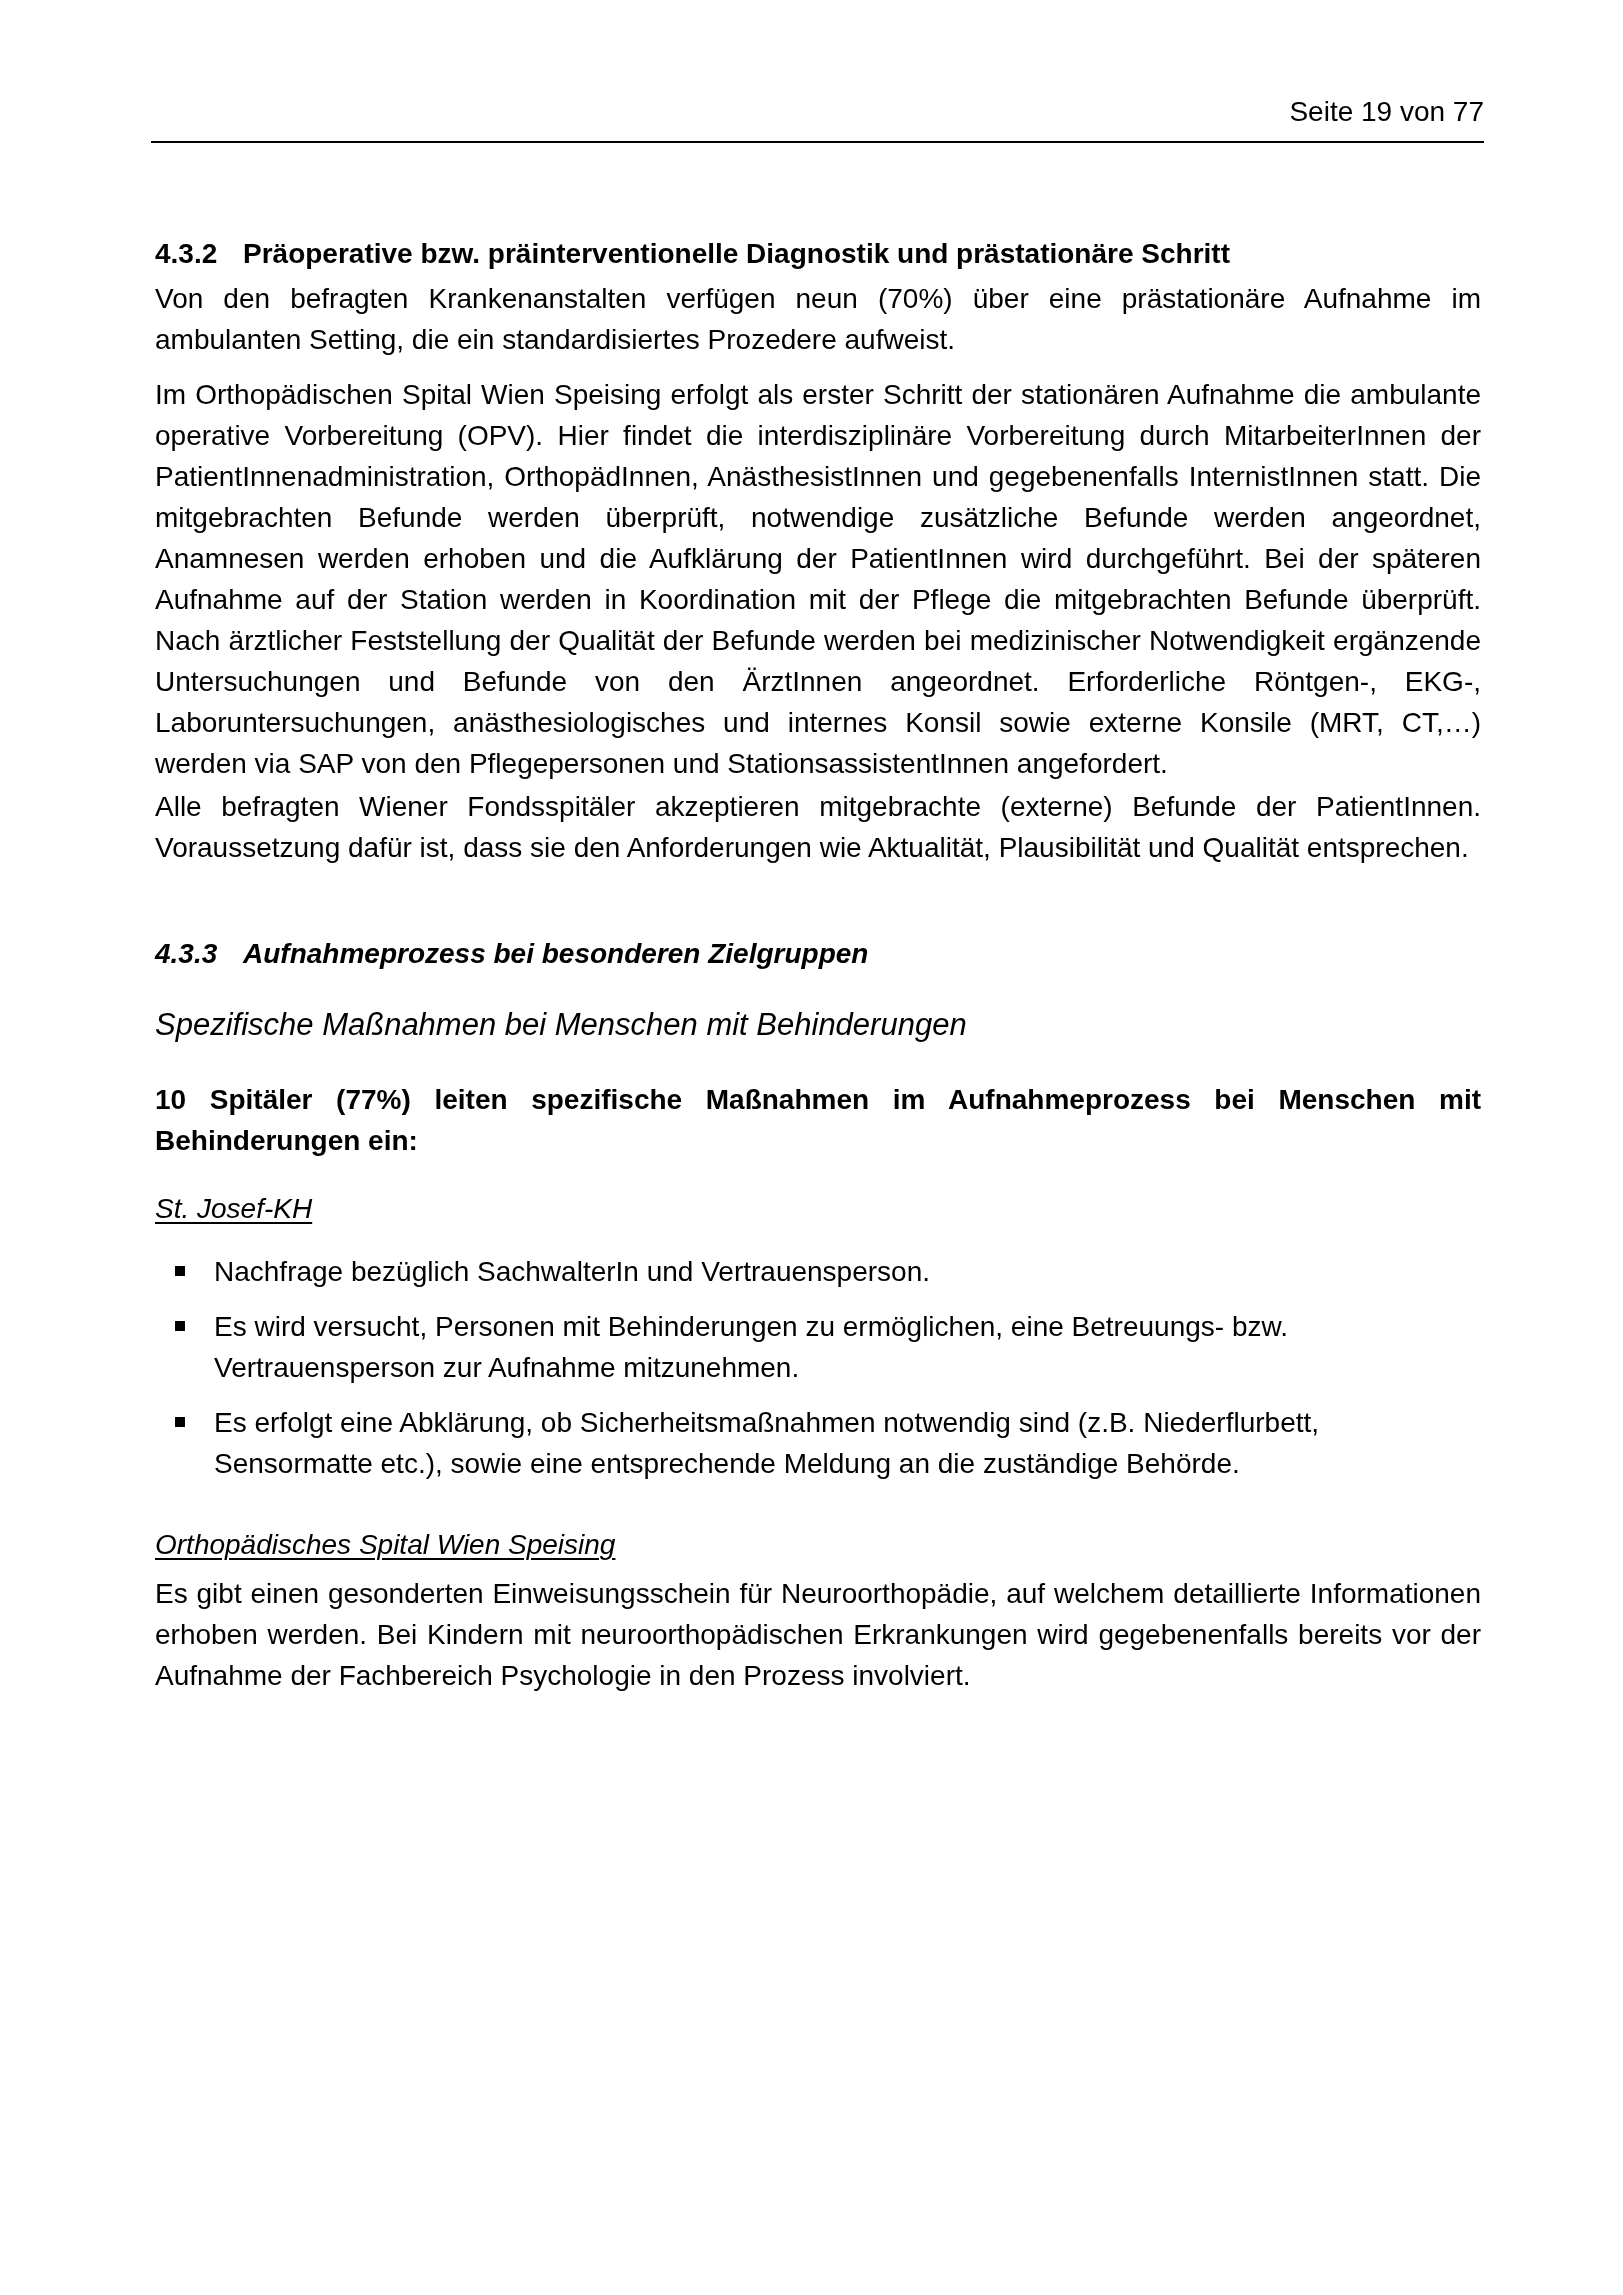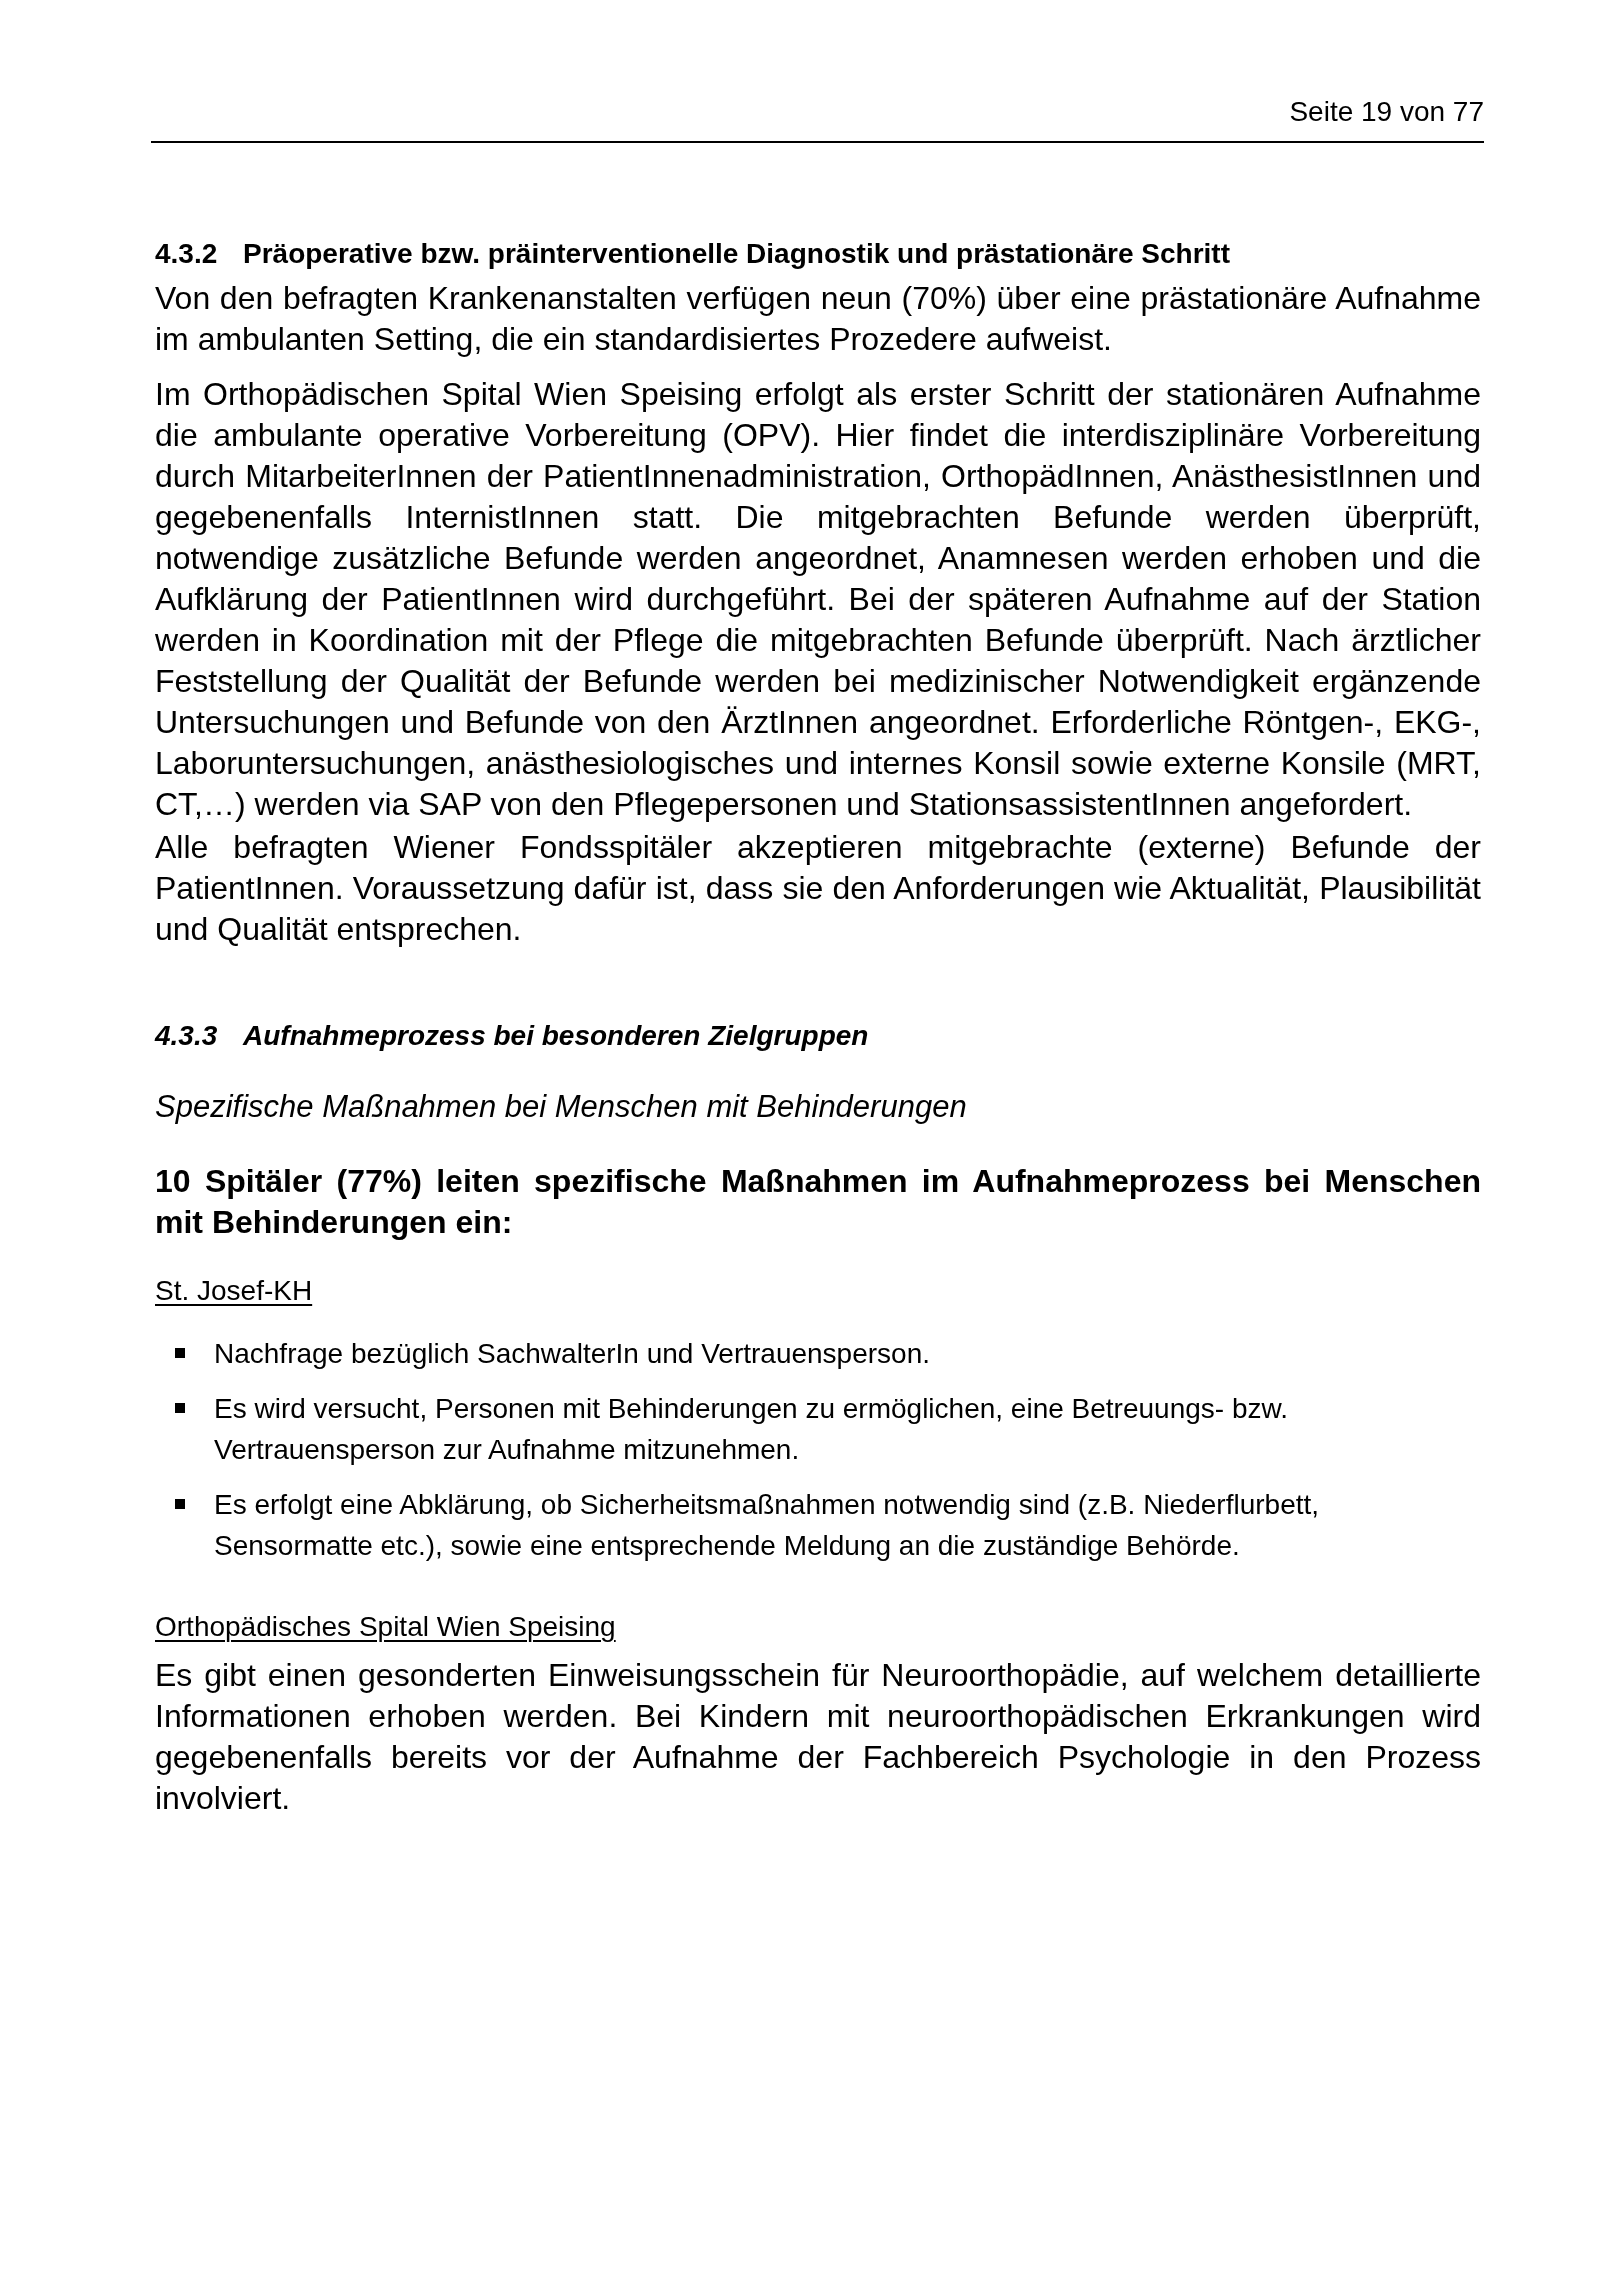--- a/index.html
+++ b/index.html
@@ -42,21 +42,21 @@
     line-height: 34px;
     margin: 0;
     white-space: nowrap;
   }
   .h3 .num {
     display: inline-block;
     width: 88px;
   }
   p {
     margin: 0;
-    font-size: 32px;
+    font-size: 28px;
     line-height: 41px;
     text-align: justify;
   }
   .sec1-title { margin-bottom: 6.5px; }
   .p1 { margin-bottom: 14px; }
   .p2 { margin-bottom: 2px; }
   .p3 { margin-bottom: 69px; }
   .sec2-title { margin-bottom: 37px; font-style: italic; }
   .subtitle-italic {
     font-style: italic;
@@ -64,20 +64,21 @@
     line-height: 34px;
     margin-bottom: 37px;
   }
   .p4 { margin-bottom: 31px; font-weight: bold; }
   .hospital-label {
     font-size: 28px;
     line-height: 34px;
     text-decoration: underline;
     text-underline-offset: 4px;
     text-decoration-thickness: 1.6px;
+    font-style: italic;
   }
   .label1 { margin-bottom: 25px; }
   ul.bullets {
     list-style: none;
     margin: 0 0 44px 0;
     padding: 0;
   }
   ul.bullets li {
     position: relative;
     padding-left: 59px;

